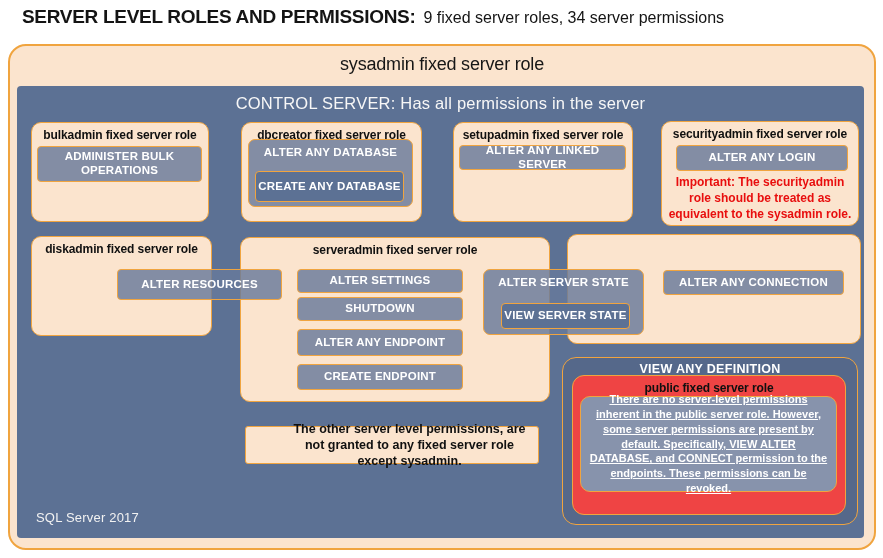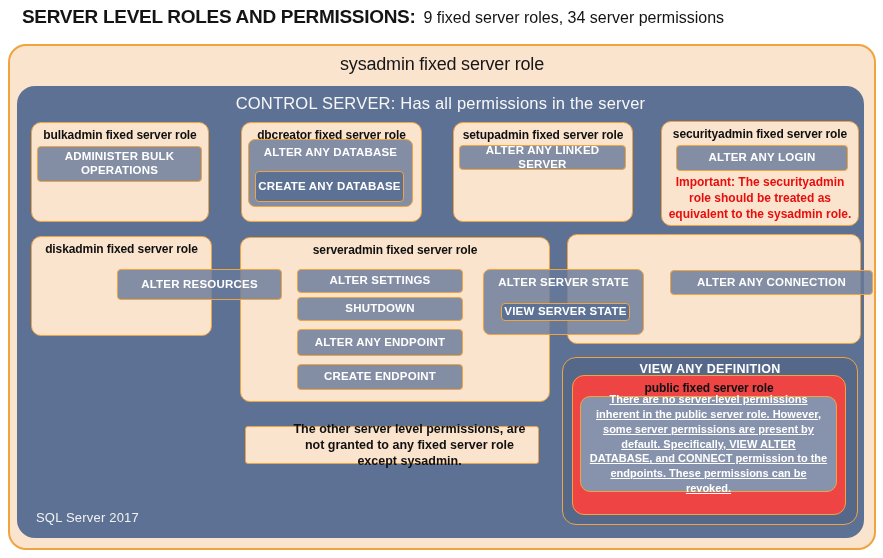--- a/index.html
+++ b/index.html
@@ -10,21 +10,21 @@
   .abs{position:absolute;box-sizing:border-box;}
   
   .page-title{left:22px;top:6px;display:flex;align-items:baseline;gap:8px;white-space:nowrap;}
   .title-main{font-size:19px;font-weight:700;color:#141414;letter-spacing:-0.3px;}
   .title-sub{font-size:16px;font-weight:400;color:#141414;}
   
   .outer-box{left:8px;top:44px;width:868px;height:506px;background:#FBE4CE;
     border:2px solid #F0A43F;border-radius:18px;}
   .sysadmin-label{left:0;top:8px;width:864px;text-align:center;font-size:18px;color:#161616;letter-spacing:-0.2px;}
   
-  .control-box{left:7px;top:40px;width:847px;height:452px;background:#5C7194;border-radius:18px;}
+  .control-box{left:7px;top:40px;width:847px;height:452px;background:#5C7194;border-radius:4px;}
   .control-label{left:0;top:8px;width:847px;text-align:center;font-size:16.5px;color:#f7f7f7;letter-spacing:0.2px;}
   
   .role-box{background:#FBE4CE;border:1.6px solid #F0A43F;border-radius:10px;}
   .role-title{position:absolute;box-sizing:border-box;left:0;top:5px;width:100%;text-align:center;
     font-size:12px;font-weight:700;color:#101010;letter-spacing:-0.1px;white-space:nowrap;}
   
   .perm{display:flex;align-items:center;justify-content:center;text-align:center;
     background:rgba(104,122,155,0.82);border:1.5px solid #F0A43F;border-radius:4px;
     color:#ffffff;font-weight:700;font-size:11.5px;letter-spacing:0.2px;line-height:1.2;}
   .perm-top{align-items:flex-start;padding-top:6px;border-radius:7px;}
@@ -90,28 +90,28 @@
 
       <div class="abs role-box" style="left:223px;top:151px;width:310px;height:165px;">
         <div class="role-title">serveradmin fixed server role</div>
         <div class="abs perm" style="left:56px;top:31px;width:166px;height:24px;">ALTER SETTINGS</div>
         <div class="abs perm" style="left:56px;top:59px;width:166px;height:24px;">SHUTDOWN</div>
         <div class="abs perm" style="left:56px;top:91px;width:166px;height:27px;">ALTER ANY ENDPOINT</div>
         <div class="abs perm" style="left:56px;top:126px;width:166px;height:26px;">CREATE ENDPOINT</div>
       </div>
 
       <div class="abs role-box" style="left:550px;top:148px;width:294px;height:110px;">
-        <div class="abs perm" style="left:102px;top:35px;width:203px;height:25px;">ALTER ANY CONNECTION</div>
+        <div class="abs perm" style="left:95px;top:35px;width:181px;height:25px;">ALTER ANY CONNECTION</div>
       </div>
 
       <div class="abs perm" style="left:100px;top:183px;width:165px;height:31px;">ALTER RESOURCES</div>
 
       <div class="abs perm perm-top" style="left:466px;top:183px;width:161px;height:66px;">
         <span>ALTER SERVER STATE</span>
-        <div class="abs perm perm-dark" style="left:17px;top:33px;width:129px;height:18px;">VIEW SERVER STATE</div>
+        <div class="abs perm perm-dark" style="left:17px;top:33px;width:129px;height:26px;">VIEW SERVER STATE</div>
       </div>
 
       <div class="abs note-box" style="left:228px;top:340px;width:294px;height:38px;padding-left:41px;">The other server level permissions, are not granted to any fixed server role except sysadmin.</div>
 
       <div class="abs vad-panel" style="left:545px;top:271px;width:296px;height:168px;">
         <div class="abs vad-label">VIEW ANY DEFINITION</div>
         <div class="abs public-box" style="left:9px;top:17px;width:274px;height:140px;">
           <div class="role-title">public fixed server role</div>
           <div class="abs public-desc" style="left:7px;top:20px;width:257px;height:96px;text-decoration:underline;">There are no server-level permissions inherent in the public server role. However, some server permissions are present by default. Specifically, VIEW ALTER DATABASE, and CONNECT permission to the endpoints. These permissions can be revoked.</div>
         </div>

